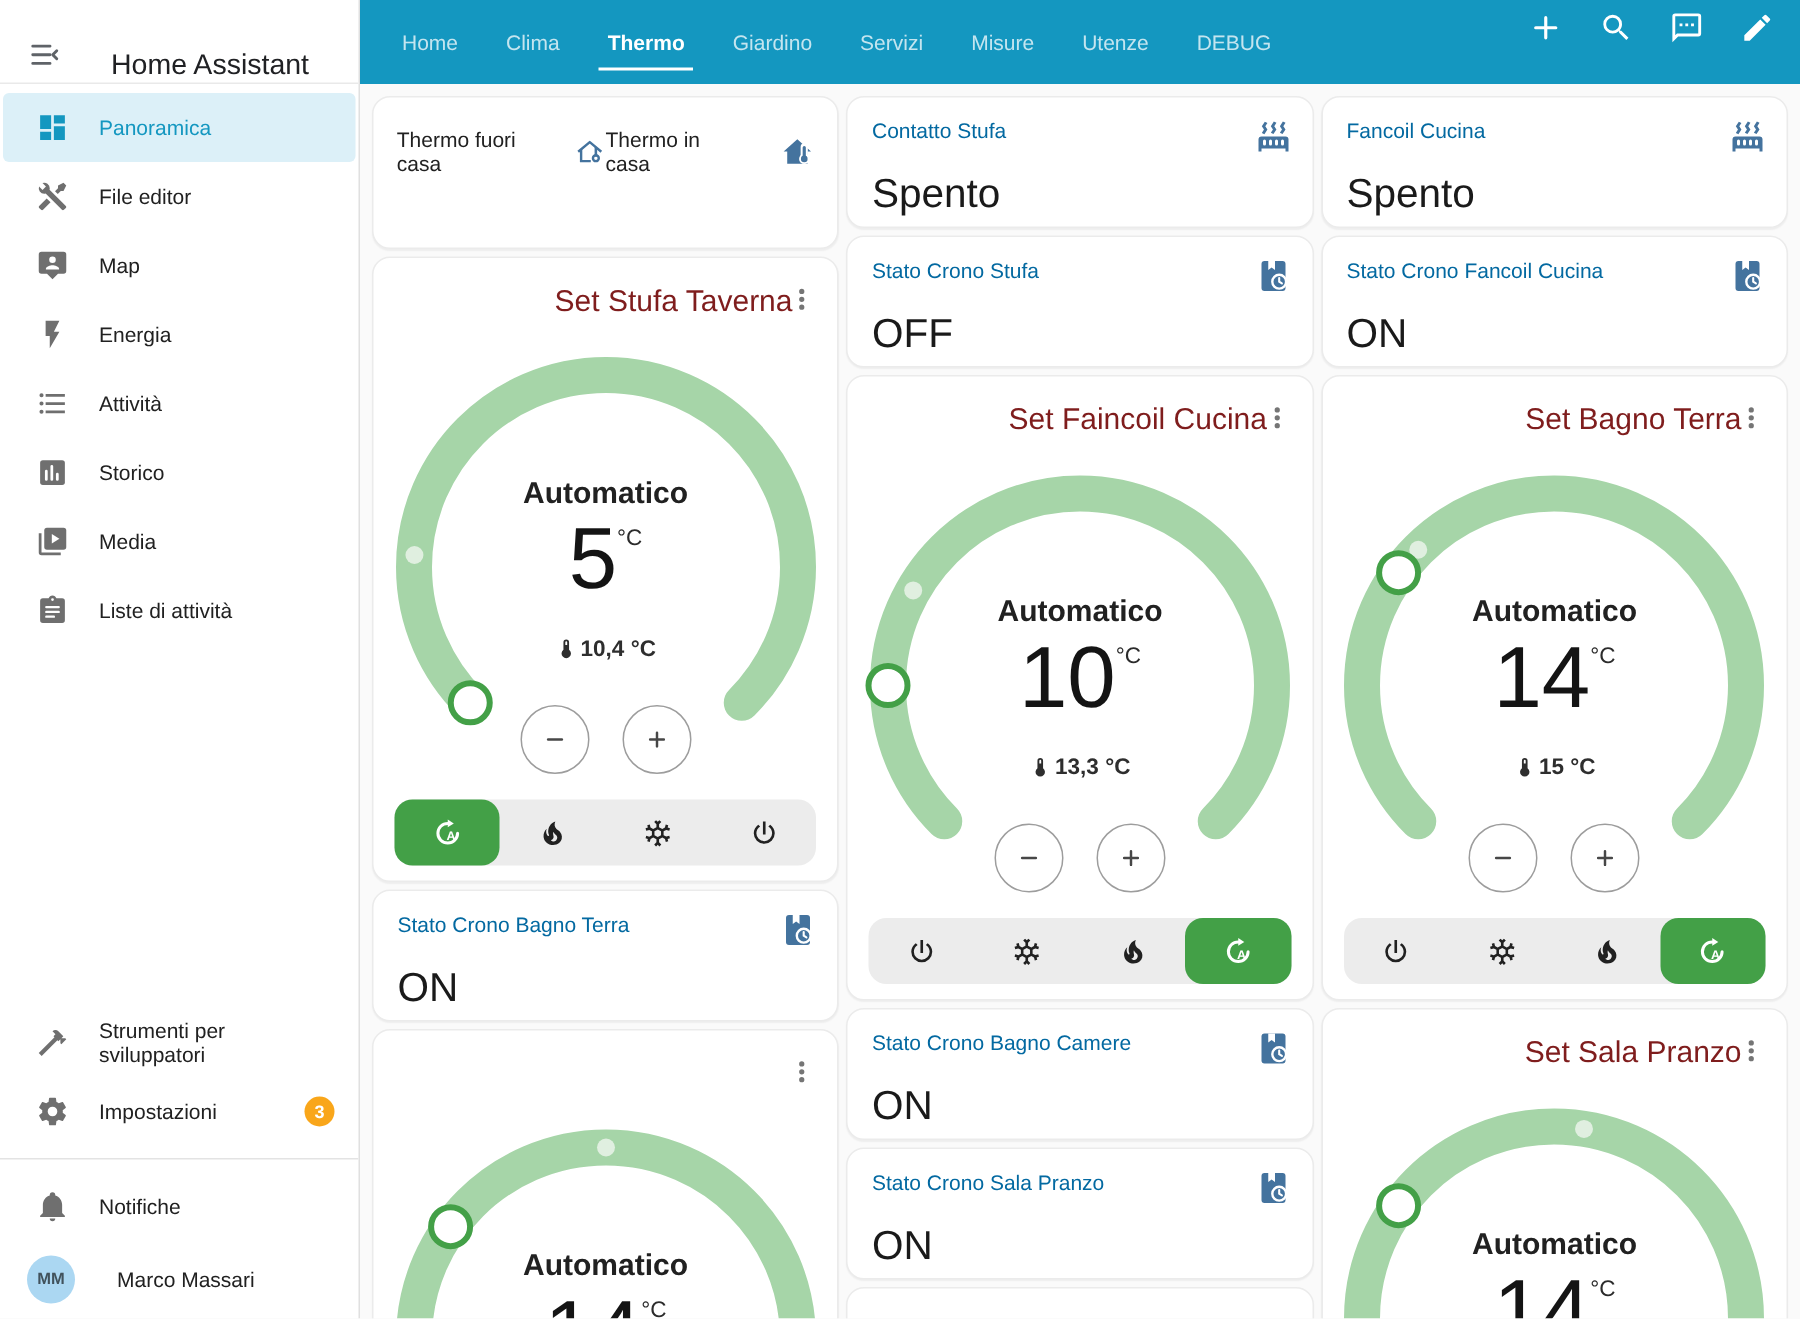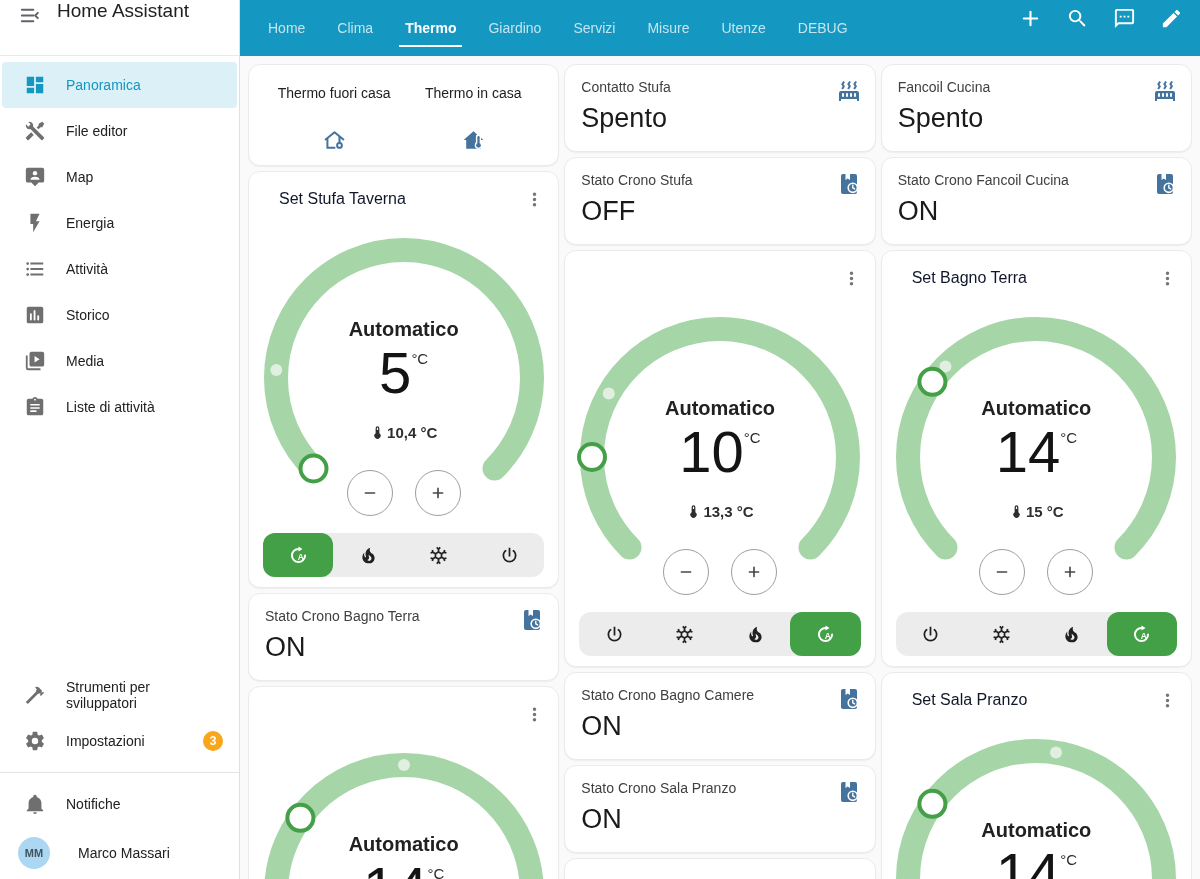--- a/index.html
+++ b/index.html
@@ -8,21 +8,21 @@
   }
   *{box-sizing:border-box}
   html,body{margin:0;padding:0}
   body{width:1200px;height:879px;overflow:hidden;background:#fafafa;
        font-family:"Liberation Sans","DejaVu Sans",sans-serif;color:#212121}
   .app{display:flex;height:100%}
 
   
   .sidebar{width:240px;min-width:240px;background:#fff;border-right:1px solid #e0e0e0;
            display:flex;flex-direction:column;overflow:hidden}
-  .sb-header{height:56px;min-height:56px;display:flex;align-items:flex-start;gap:12px;
+  .sb-header{height:56px;min-height:56px;display:flex;align-items:flex-end;gap:29px;
              padding:0 12px 0 14px;border-bottom:1px solid #e9e9e9}
   .menu-btn{background:none;border:none;padding:4px;color:#5f6368;cursor:pointer}
   .menu-btn .ic{width:23px;height:23px}
   .sb-title{font-size:19px;color:#202124}
   #sb-nav{padding-top:6px}
   .sb-item{height:46px;display:flex;align-items:center;gap:20px;padding:0 14px 0 22px;
            font-size:14px;color:#212121;cursor:pointer;margin:0 2px;border-radius:4px}
   .sb-item .ic{width:22px;height:22px;color:#6f6f6f;flex:none}
   .sb-item.active{background:#dcf0f8;color:var(--accent)}
   .sb-item.active .ic{color:var(--accent)}
@@ -50,31 +50,31 @@
   .hbtn .ic{width:23px;height:23px}
 
   
   .content{flex:1;overflow:hidden;padding:8px;display:grid;grid-template-columns:repeat(3,1fr);
            gap:5px;align-content:start}
   .col{display:flex;flex-direction:column;gap:5px;min-width:0}
   .card{background:#fff;border:1px solid #ebebeb;border-radius:12px;position:relative;
         box-shadow:0 1px 1px rgba(0,0,0,.05)}
 
   .gcard{height:102px;display:flex;align-items:flex-start;justify-content:center;padding-top:20px}
-  .g-ent{width:45%;display:flex;flex-direction:column;align-items:center;gap:27px;cursor:pointer}
+  .g-ent{width:45%;display:flex;align-items:center;gap:27px;cursor:pointer}
   .g-name{font-size:14px;color:#212121}
   .g-icon{width:25px;height:25px;color:var(--icon-blue)}
 
   .scard{height:88px;padding:14px 16px;cursor:pointer}
-  .sc-name{font-size:14px;color:#404040}
+  .sc-name{font-size:14px;color:#0369a1}
   .sc-icon{position:absolute;top:14px;right:14px;width:24px;height:24px;color:var(--icon-blue)}
-  .sc-value{font-size:27px;color:#1a1a1a;margin-top:8px}
+  .sc-value{font-size:27px;color:#1a1a1a;margin-top:19px}
 
   .tcard{height:417px;overflow:hidden}
-  .tc-title{position:absolute;top:18px;left:30px;right:30px;text-align:left;font-size:16px;color:#0f172a}
+  .tc-title{position:absolute;top:18px;left:30px;right:30px;text-align:right;font-size:20px;color:#7f1d1d}
   .tc-dots{position:absolute;top:13px;right:9px;background:none;border:none;color:#757575;padding:4px;cursor:pointer}
   .tc-dots .ic{width:21px;height:21px}
   .dial{position:absolute;top:56px;left:50%;transform:translateX(-50%);width:300px;height:300px}
   .tc-mode{position:absolute;top:146px;left:0;right:0;text-align:center;font-size:20px;font-weight:bold;color:#212121}
   .tc-target{position:absolute;top:171px;left:0;right:0;display:flex;justify-content:center;
              align-items:flex-start;color:#141414}
   .tc-num{font-size:58px;line-height:1.05}
   .tc-unit{font-size:15px;margin-top:7px;color:#2b2b2b}
   .tc-current{position:absolute;top:252px;left:0;right:0;display:flex;justify-content:center;
               align-items:center;gap:2px;font-size:15px;font-weight:bold;color:#2e2e2e}
@@ -414,20 +414,21 @@
               <svg viewBox="0 0 24 24" xmlns="http://www.w3.org/2000/svg">
                 <path fill="currentColor" d="M6 2h12a2 2 0 0 1 2 2v16a2 2 0 0 1-2 2H6a2 2 0 0 1-2-2V4a2 2 0 0 1 2-2Z"></path>
                 <path fill="#fff" d="M8.5 2v6l2.25-1.6L13 8V2Z"></path>
                 <circle cx="15.8" cy="15.8" r="4.6" fill="currentColor" stroke="#fff" stroke-width="1.6"></circle>
                 <path d="M15.8 13.3v2.5l1.8 1.1" stroke="#fff" stroke-width="1.4" fill="none" stroke-linecap="round"></path>
               </svg>
             </span>
       <div class="sc-value">OFF</div>
     </div>
     <div class="card tcard">
+      <div class="tc-title">Set Faincoil Cucina</div>
       <button class="tc-dots"><span class="ic ">
                 <svg viewBox="0 0 24 24" xmlns="http://www.w3.org/2000/svg">
                   <path fill="currentColor" d="M12 16a2 2 0 0 1 2 2 2 2 0 0 1-2 2 2 2 0 0 1-2-2 2 2 0 0 1 2-2m0-6a2 2 0 0 1 2 2 2 2 0 0 1-2 2 2 2 0 0 1-2-2 2 2 0 0 1 2-2m0-6a2 2 0 0 1 2 2 2 2 0 0 1-2 2 2 2 0 0 1-2-2 2 2 0 0 1 2-2Z"></path>
                 </svg>
               </span></button>
       <svg class="dial" viewBox="0 0 300 300" xmlns="http://www.w3.org/2000/svg">
     <path d="M59.5 240.5 A128 128 0 1 1 240.5 240.5" fill="none" stroke="#a6d5a8" stroke-width="24" stroke-linecap="round"></path>
     <circle cx="38.8" cy="86.6" r="6" fill="#e0efe0"></circle>
     <circle cx="22.0" cy="150.0" r="13" fill="#fff" stroke="#43a047" stroke-width="4"></circle>
   </svg>

